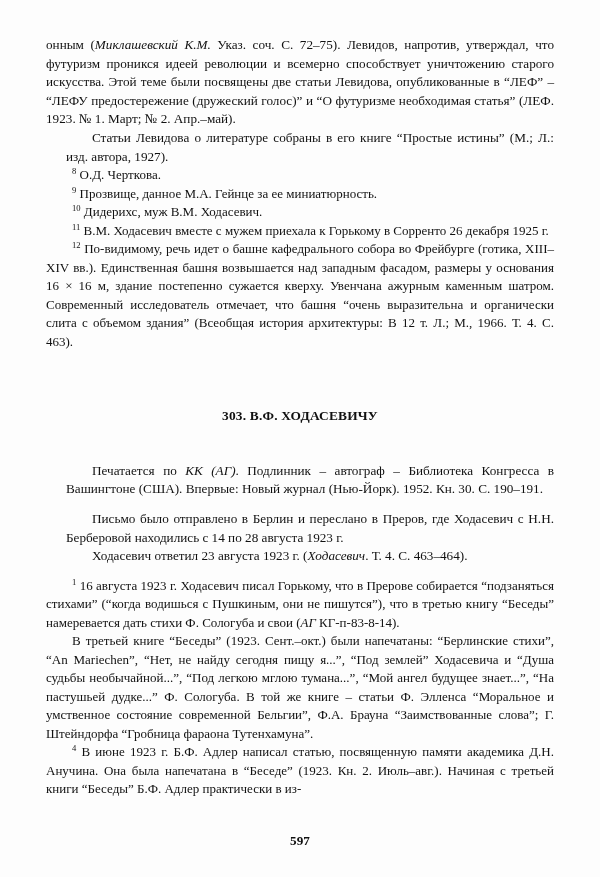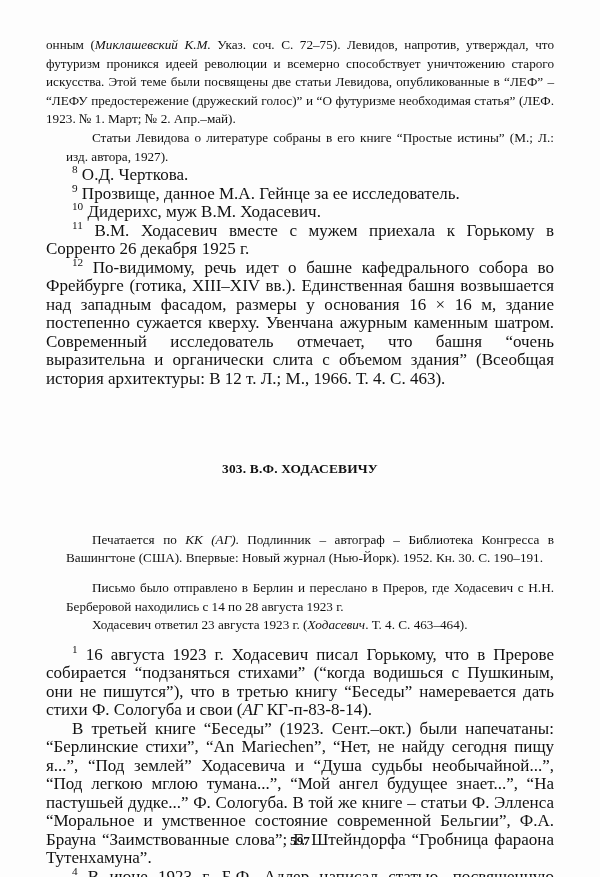--- a/index.html
+++ b/index.html
@@ -30,38 +30,38 @@
     line-height: 18.6px;
     text-align: justify;
     text-justify: inter-word;
     hyphens: manual;
   }
   p.indent {
     text-indent: 26px;
     margin-left: 20px;
   }
   p.fn {
-    font-size: 17px;
+    font-size: 13px;
     line-height: 18.5px;
     text-indent: 26px;
   }
   .it {
     font-style: italic;
   }
   sup {
     font-size: 0.66em;
     vertical-align: super;
     line-height: 0;
   }
   .heading {
     text-align: center;
     font-size: 13.4px;
     font-weight: bold;
     letter-spacing: 0.2px;
-    margin: 16px;
+    margin: 0;
   }
   .gap-heading-top { height: 56px; }
   .gap-heading-bot { height: 36px; }
   .gap-sm { height: 11px; }
   .folio {
     position: absolute;
     left: 0;
     right: 0;
     bottom: 28px;
     text-align: center;
@@ -74,21 +74,21 @@
 
 <div class="page">
   <div class="col">
 
     <p><span>онным (</span><span class="it">Миклашевский К.М.</span><span> Указ. соч. С. 72–75). Левидов, напротив, утверждал, что футуризм проникся идеей революции и всемерно способствует уничтожению старого искусства. Этой теме были посвящены две статьи Левидова, опубликованные в “ЛЕФ” – “ЛЕФУ предостережение (дружеский голос)” и “О футуризме необходимая статья” (ЛЕФ. 1923. № 1. Март; № 2. Апр.–май).</span></p>
 
     <p class="indent">Статьи Левидова о литературе собраны в его книге “Простые истины” (М.; Л.: изд. автора, 1927).</p>
 
     <p class="fn"><sup>8</sup> <span>О.Д. Черткова.</span></p>
 
-    <p class="fn"><sup>9</sup> <span>Прозвище, данное М.А. Гейнце за ее исследователь.</span></p>
+    <p class="fn"><sup>9</sup> <span>Прозвище, данное М.А. Гейнце за ее миниатюрность.</span></p>
 
     <p class="fn"><sup>10</sup> <span>Дидерихс, муж В.М. Ходасевич.</span></p>
 
     <p class="fn"><sup>11</sup> <span>В.М. Ходасевич вместе с мужем приехала к Горькому в Сорренто 26 декабря 1925 г.</span></p>
 
     <p class="fn"><sup>12</sup> <span>По-видимому, речь идет о башне кафедрального собора во Фрейбурге (готика, XIII–XIV вв.). Единственная башня возвышается над западным фасадом, размеры у основания 16 × 16 м, здание постепенно сужается кверху. Увенчана ажурным каменным шатром. Современный исследователь отмечает, что башня “очень выразительна и органически слита с объемом здания” (Всеобщая история архитектуры: В 12 т. Л.; М., 1966. Т. 4. С. 463).</span></p>
 
     <div class="gap-heading-top"></div>
 
     <p class="heading">303. В.Ф. ХОДАСЕВИЧУ</p>

